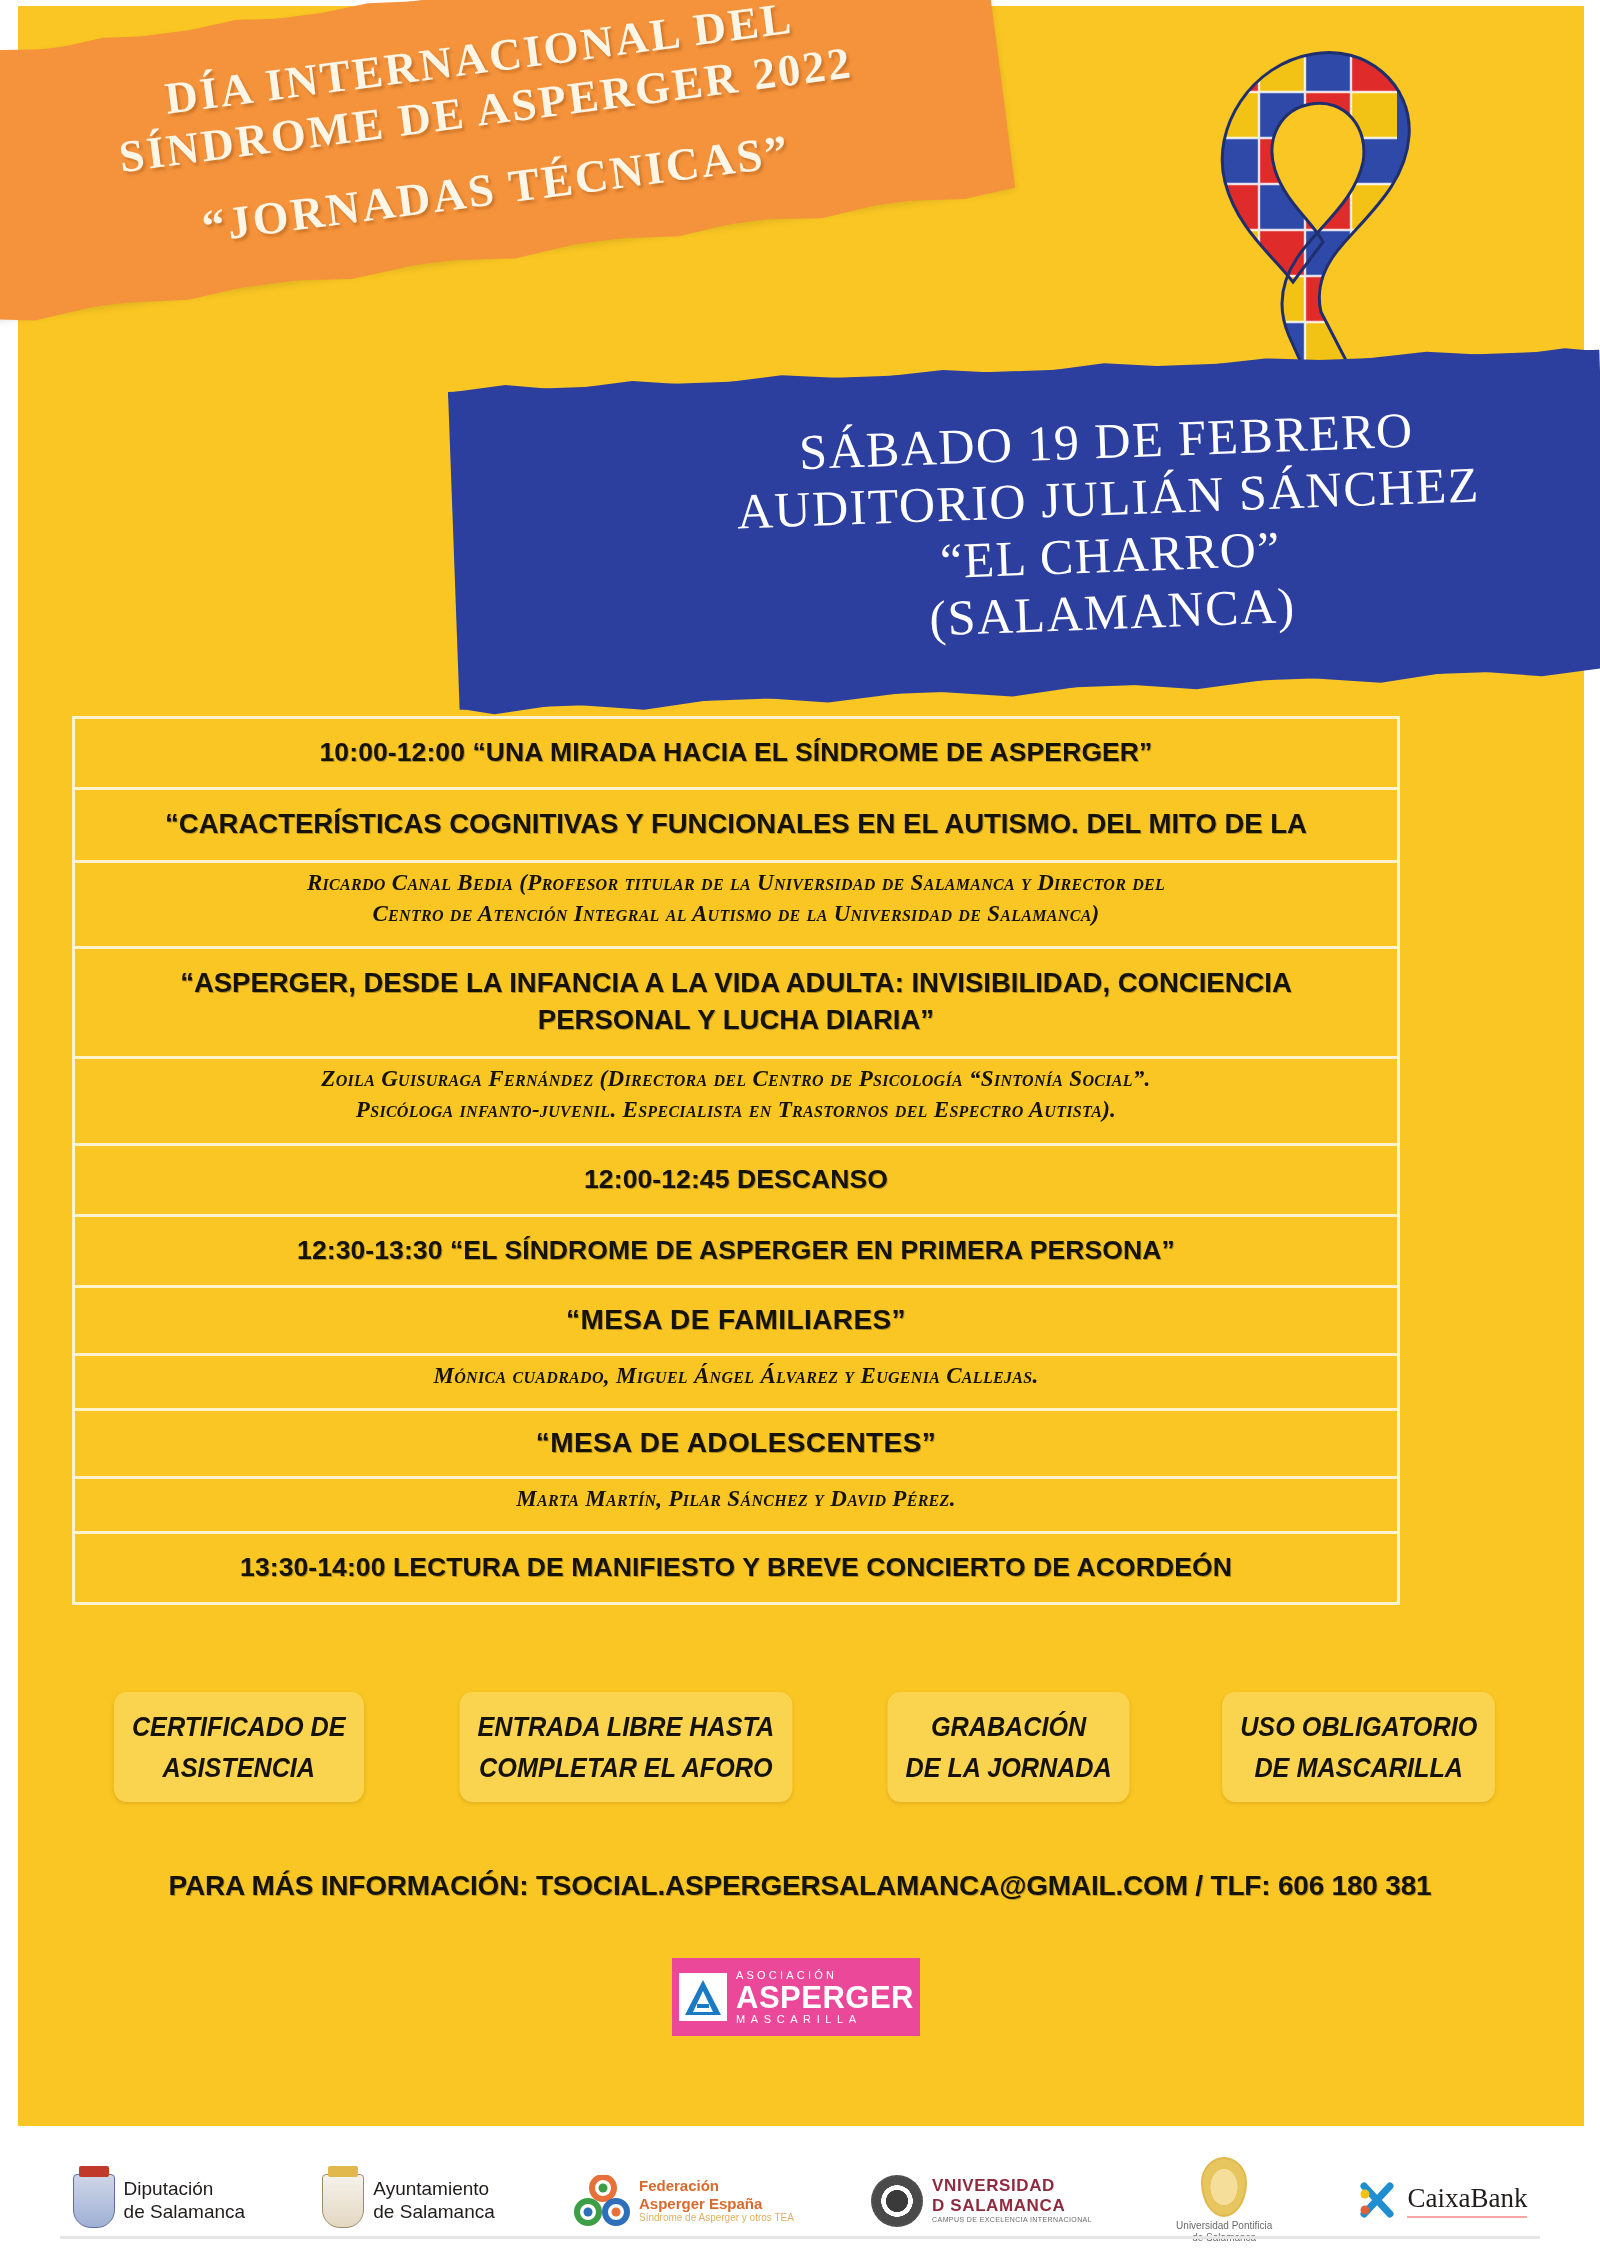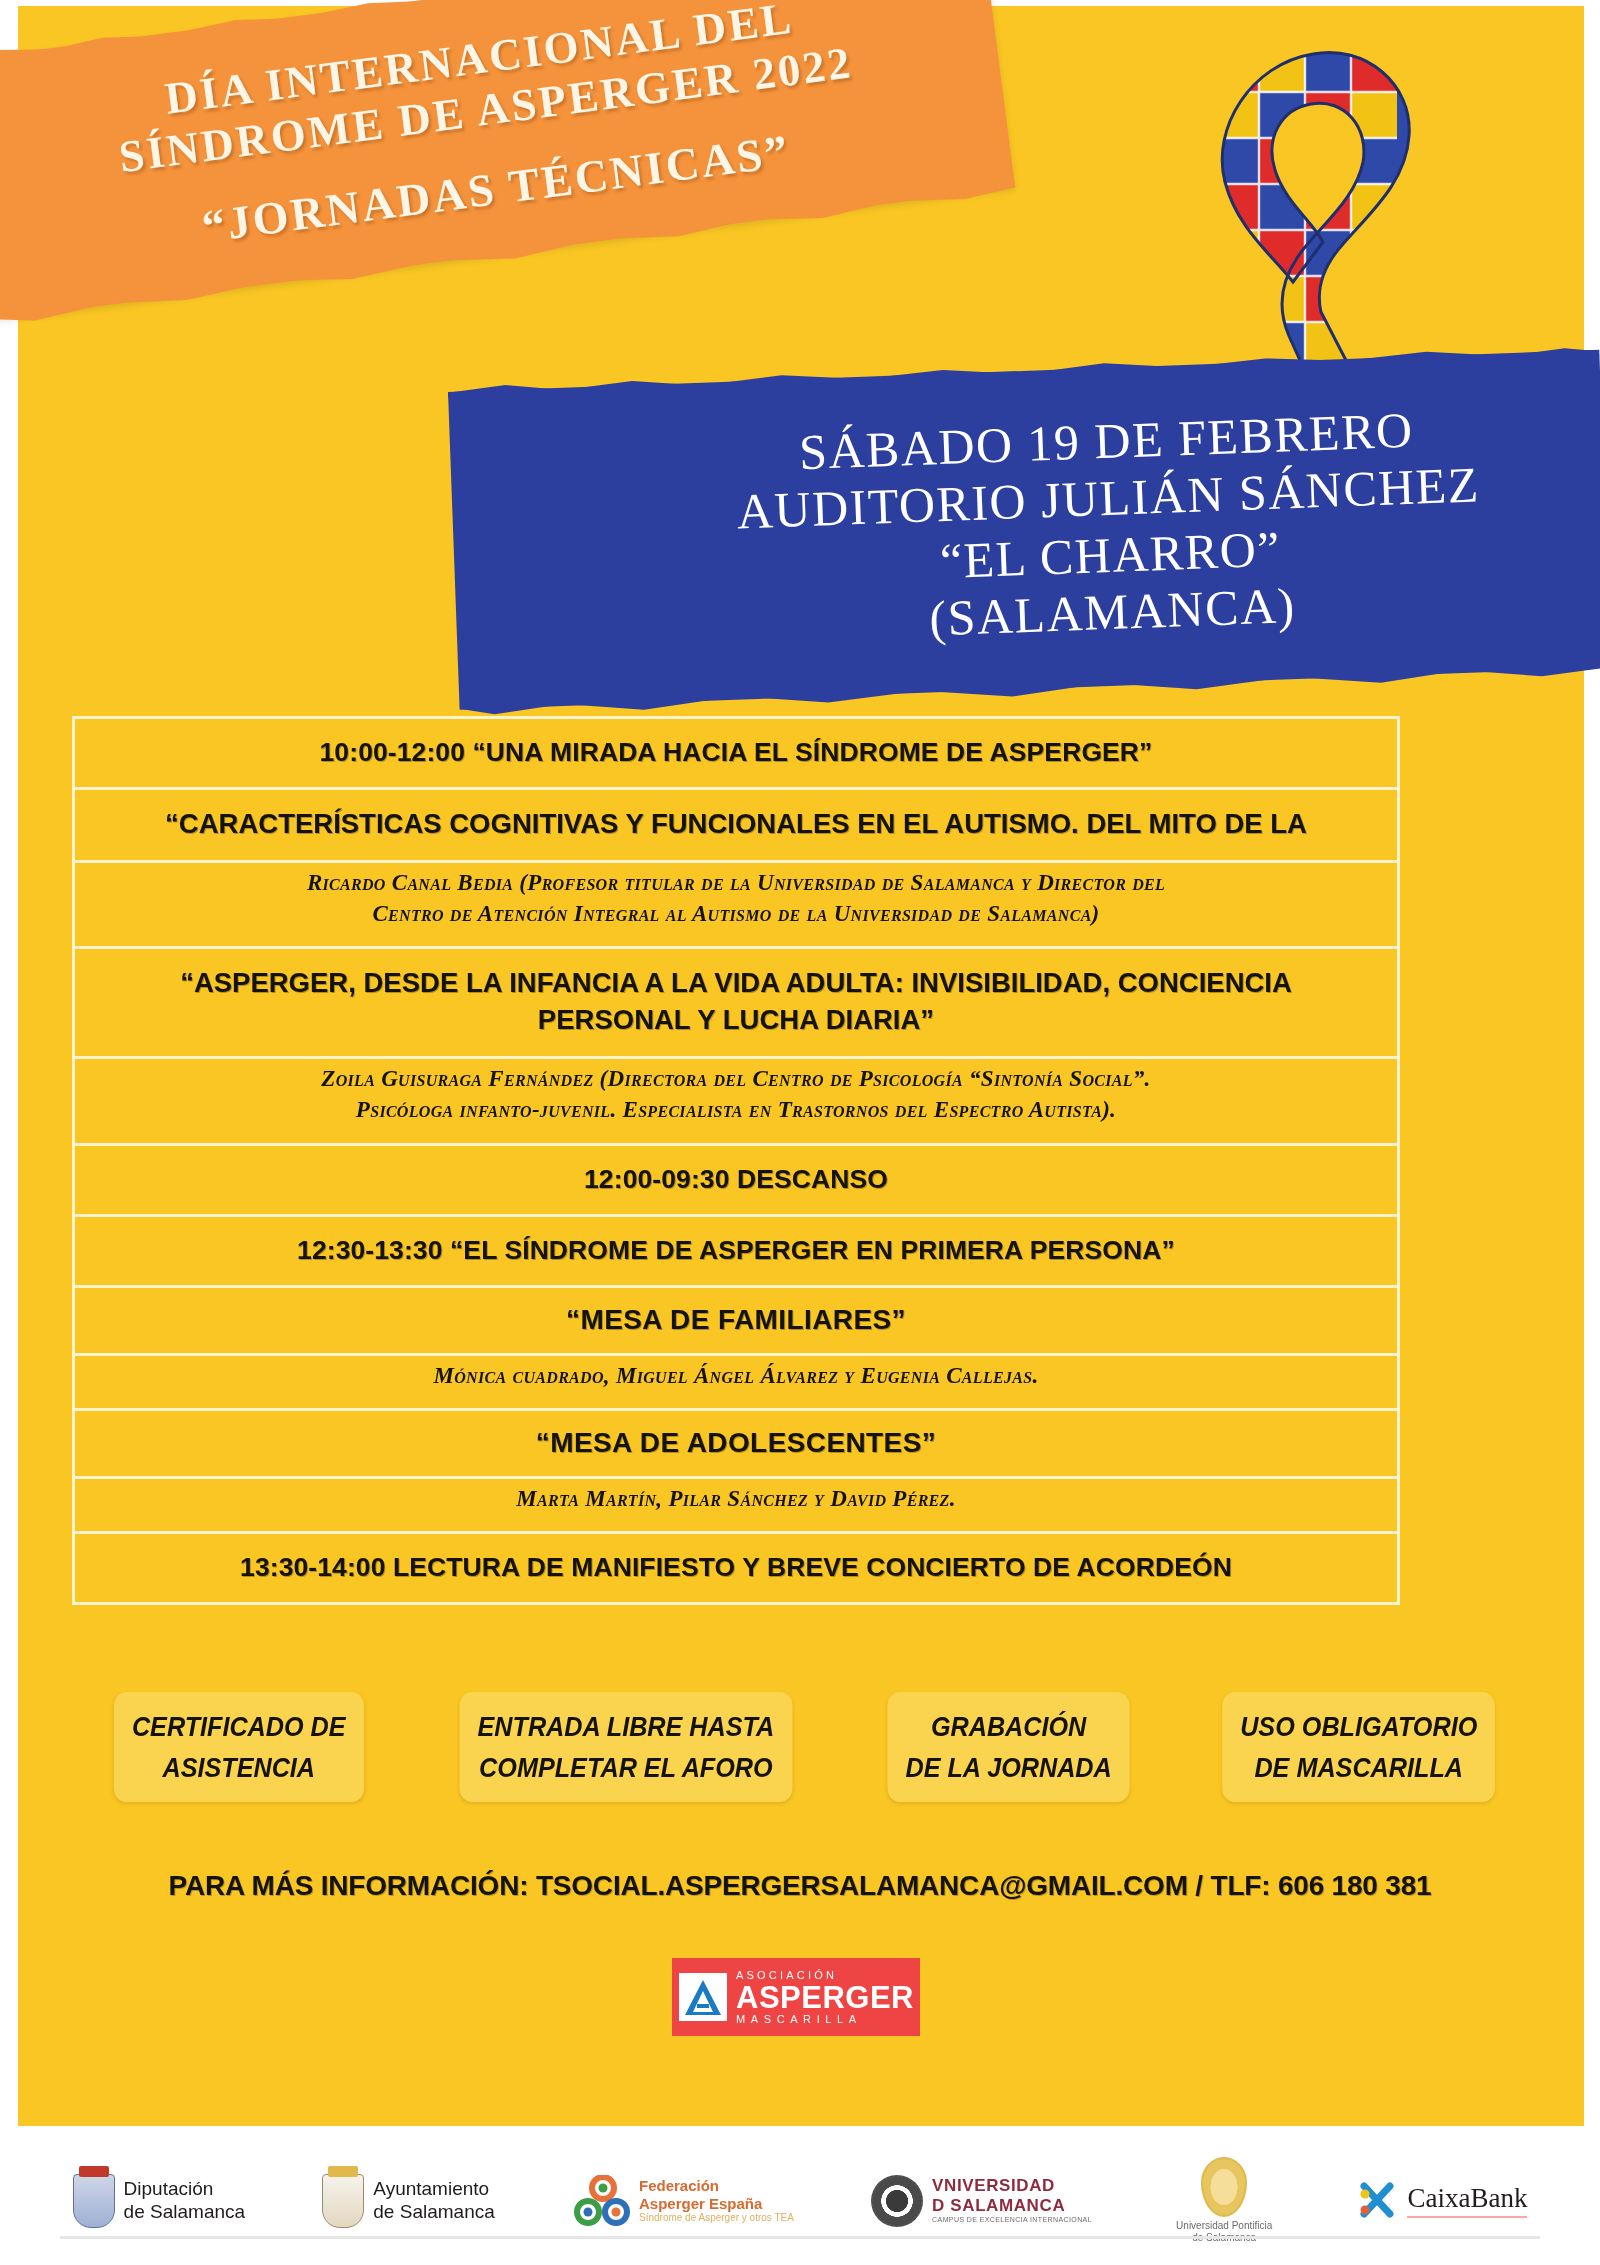--- a/index.html
+++ b/index.html
@@ -195,21 +195,21 @@
     line-height: 1.44;
     letter-spacing: -.2px;
     text-shadow: 1px 1px 0 rgba(0,0,0,.25);
   }
 
   
   .asp-logo {
     position: absolute;
     left: 672px; top: 1958px;
     width: 248px; height: 78px;
-    background: #ef4444;
+    background: #ec4899;
     display: flex; align-items: center;
     overflow: hidden;
   }
   .asp-mark {
     width: 62px; height: 78px;
     display: flex; align-items: center; justify-content: center;
   }
   .asp-words {
     color: #ffffff;
     line-height: 1;
@@ -394,21 +394,21 @@
       <div class="t-talk">“ASPERGER, DESDE LA INFANCIA A LA VIDA ADULTA: INVISIBILIDAD, CONCIENCIA</div>
       <div class="t-talk">PERSONAL Y LUCHA DIARIA”</div>
     </div>
 
     <div class="prow block-sub">
       <div class="t-speaker">Zoila Guisuraga Fernández (Directora del Centro de Psicología “Sintonía Social”.</div>
       <div class="t-speaker">Psicóloga infanto-juvenil. Especialista en Trastornos del Espectro Autista).</div>
     </div>
 
     <div class="prow">
-      <div class="t-main">12:00-09:30 DESCANSO</div>
+      <div class="t-main">12:00-12:45 DESCANSO</div>
     </div>
 
     <div class="prow">
       <div class="t-main">12:30-13:30 “EL SÍNDROME DE ASPERGER EN PRIMERA PERSONA”</div>
     </div>
 
     <div class="prow">
       <div class="t-mesa">“MESA DE FAMILIARES”</div>
     </div>
 

